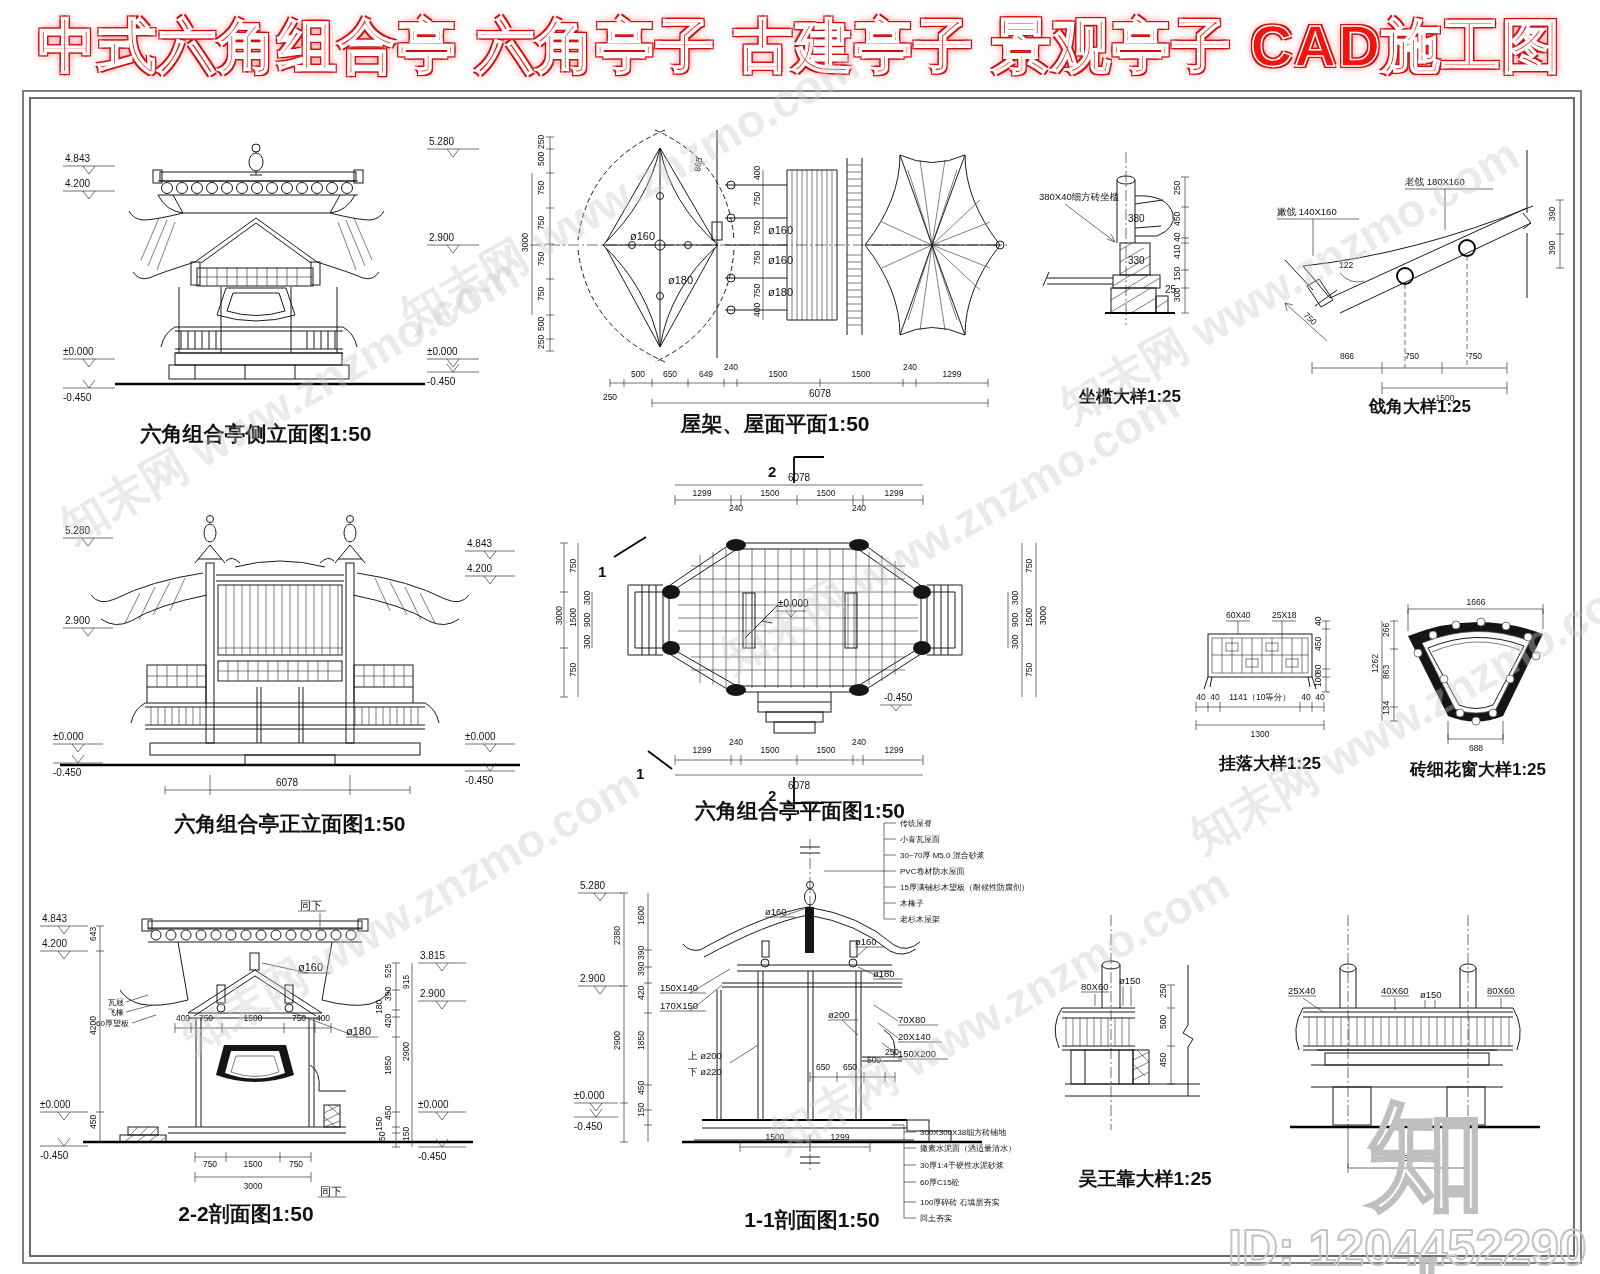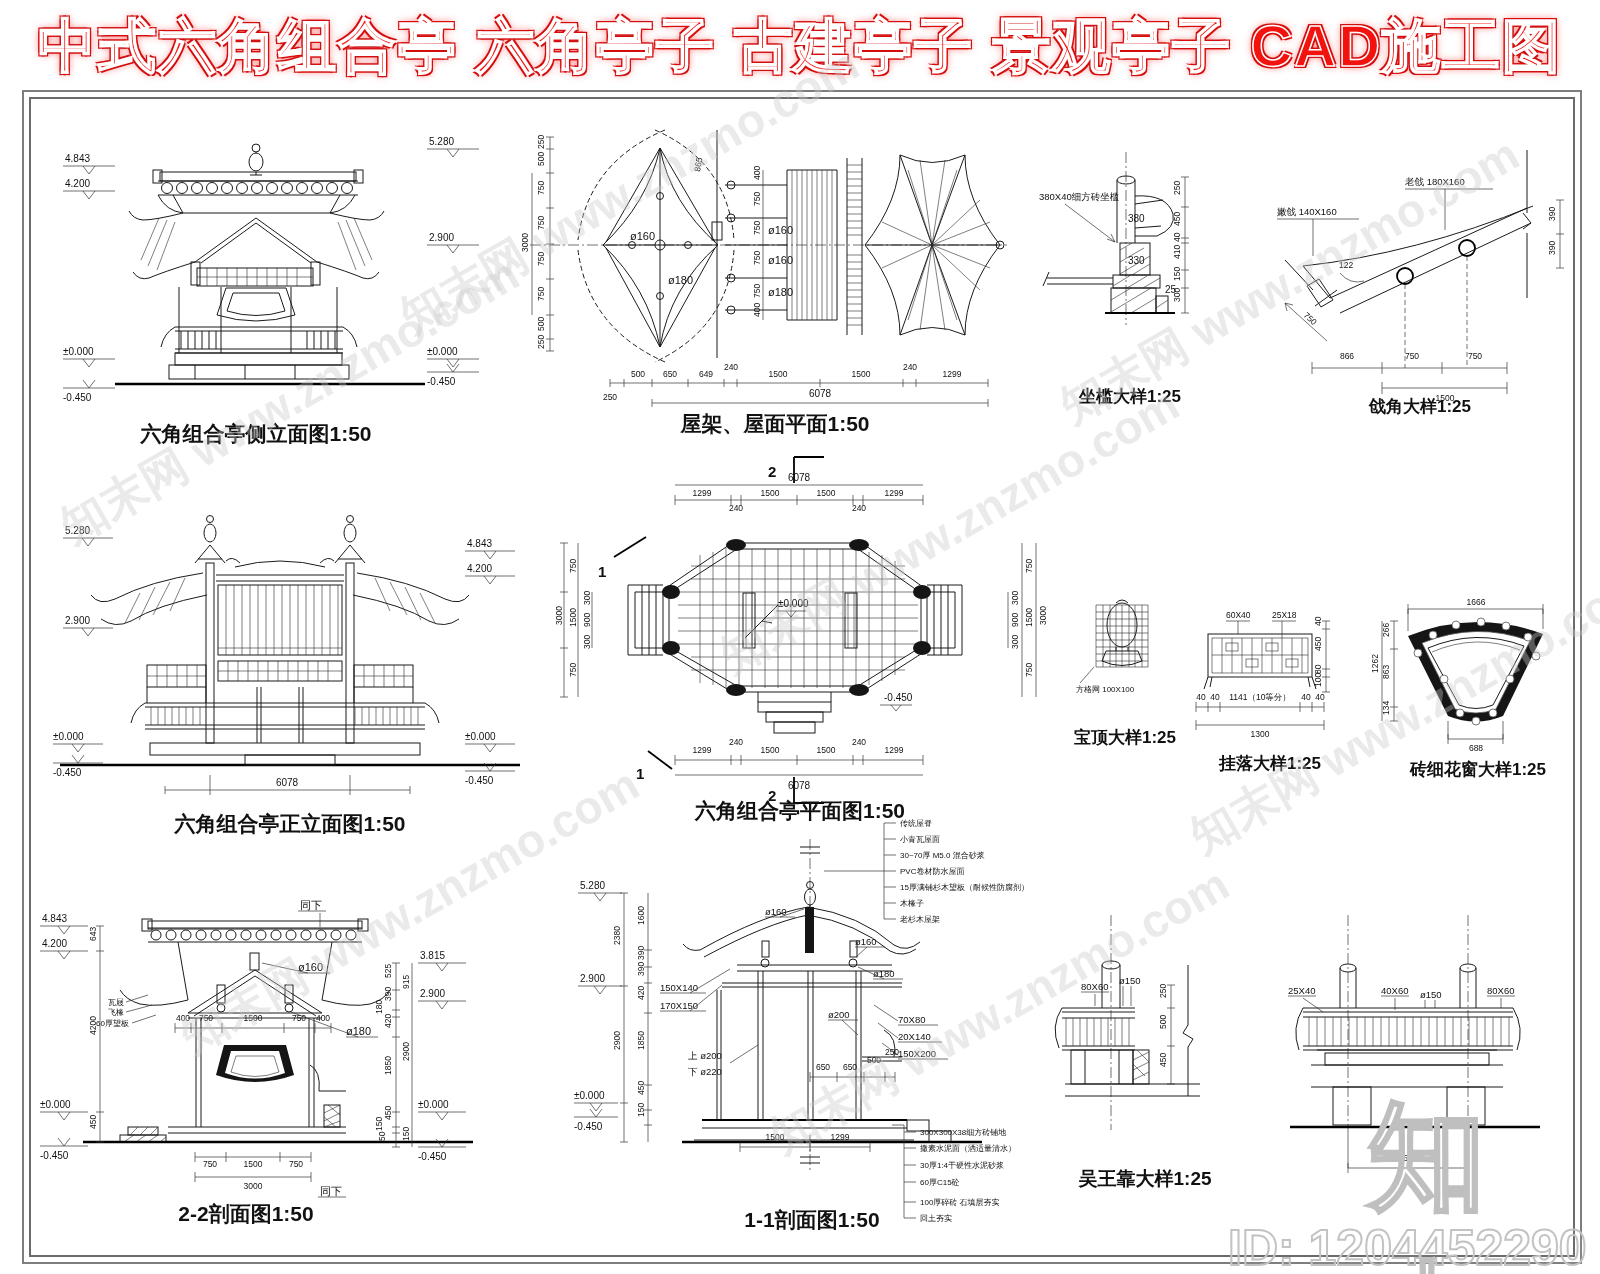--- a/index.html
+++ b/index.html
@@ -387,37 +387,20 @@
       <text class="t9" transform="rotate(-90 482 182)" x="482" y="182">1500</text>
       <text class="t9" transform="rotate(-90 482 232)" x="482" y="232">750</text>
       <text class="t9" transform="rotate(-90 468 160)" x="468" y="160">300</text>
       <text class="t9" transform="rotate(-90 468 182)" x="468" y="182">900</text>
       <text class="t9" transform="rotate(-90 468 204)" x="468" y="204">300</text>
     </g>
     <text class="cap mid" x="250" y="373">六角组合亭平面图1:50</text>
   </svg>
   </div>
 
-  <div class="fig" style="left:1050px;top:555px">
-  <svg width="160" height="215" viewBox="0 0 160 215">
-    <g>
-      <g class="lt">
-        <path d="M46,50V112 M53,50V112 M60,50V112 M66,50V112 M72,50V112 M79,50V112 M85,50V112 M92,50V112 M98,50V112"></path>
-        <path d="M46,50H98 M46,57H98 M46,64H98 M46,71H98 M46,78H98 M46,85H98 M46,92H98 M46,99H98 M46,106H98 M46,112H98"></path>
-      </g>
-      <ellipse class="ln" cx="72" cy="70" rx="15" ry="22" stroke-width="1.5"></ellipse>
-      <path class="ln" d="M66,92 V96 M78,92 V96"></path>
-      <path class="ln" d="M56,96 L88,96 L92,106 Q72,115 52,106 Z" stroke-width="1.3"></path>
-      <path class="ln" d="M66,48 q6,-6 12,0"></path>
-      <path class="dim" d="M44,112 L30,128"></path>
-    </g>
-    <text class="lb8" x="26" y="137">方格网 100X100</text>
-    <text class="cap2 mid" x="75" y="188">宝顶大样1:25</text>
-  </svg>
-  </div>
 
   <div class="fig" style="left:1180px;top:577px">
   <svg width="200" height="215" viewBox="0 0 200 215">
     <g>
       <rect class="ln" x="28" y="57" width="104" height="43"></rect>
       <rect class="lt" x="32" y="61" width="96" height="35"></rect>
       <g class="lt">
         <path d="M42,61V96 M52,61V96 M62,61V96 M72,61V96 M82,61V96 M92,61V96 M102,61V96 M112,61V96 M122,61V96 M32,78H128"></path>
         <rect x="46" y="66" width="12" height="8"></rect>
             <rect x="66" y="82" width="12" height="8"></rect>

